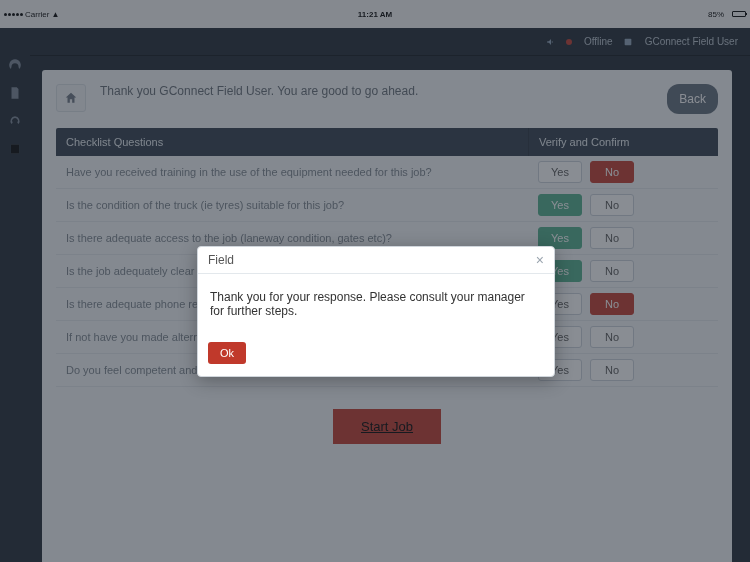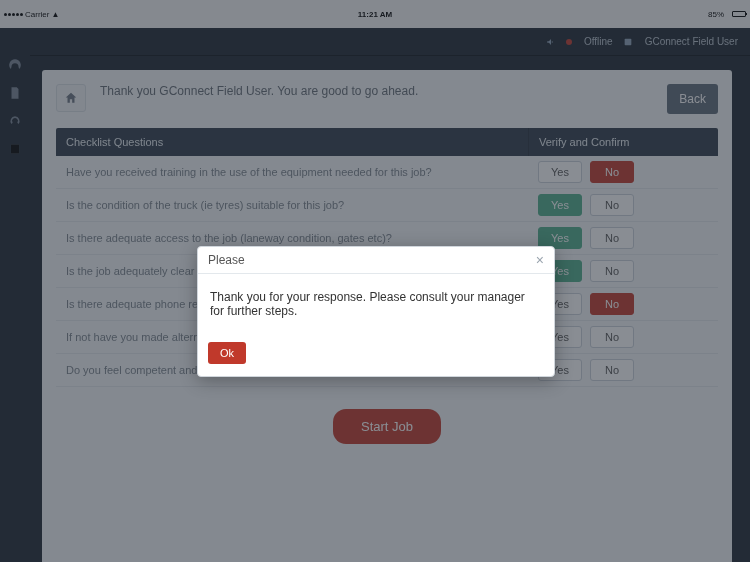--- a/index.html
+++ b/index.html
@@ -32,36 +32,36 @@
   .topbar svg { width: 10px; height: 10px; fill: #8fa2b8; }
 
   
   .content { flex: 1; padding: 14px 18px 14px 12px; }
   .card { background: #f4f6f8; border-radius: 3px; padding: 14px 14px 28px 14px; height: 100%; }
 
   .card-head { display: flex; align-items: flex-start; gap: 14px; margin-bottom: 14px; }
   .home-btn { width: 30px; height: 28px; background: #f0f2f4; border: 1px solid #d7dde3; border-radius: 3px; display:flex; align-items:center; justify-content:center; }
   .home-btn svg { width: 14px; height: 14px; fill: #6a7480; }
   .greet { color: #636b74; font-size: 12px; }
-  .back-btn { margin-left: auto; background: #5e6a78; color: #fff; border-radius: 3px; padding: 8px 12px; font-size: 12px; border:none; }
+  .back-btn { margin-left: auto; background: #5e6a78; color: #fff; border-radius: 12px; padding: 8px 12px; font-size: 12px; border:none; }
 
   
   .tbl-head { display: flex; background: #2f3b49; color: #e6ebf0; font-size: 11px; border-radius: 2px 2px 0 0; }
   .tbl-head .c1 { flex: 1; padding: 8px 10px; }
   .tbl-head .c2 { width: 190px; padding: 8px 10px; border-left: 1px solid #26303c; }
 
   .row { display: flex; border-bottom: 1px solid #e2e7ec; align-items: center; min-height: 33px; }
   .row .q { flex: 1; padding: 8px 10px; color: #7a838c; font-size: 11px; }
   .row .a { width: 190px; padding: 5px 10px; display: flex; gap: 8px; justify-content: flex-start; }
 
   .btn { min-width: 44px; padding: 4px 10px; font-size: 11px; border-radius: 3px; border: 1px solid #c9d1d9; background: #fff; color: #555; text-align:center; }
   .btn.green { background: #4fae8b; border-color: #4fae8b; color: #fff; }
   .btn.red { background: #c0392b; border-color: #c0392b; color: #fff; }
 
-  .start { display: block; margin: 22px auto 0 auto; background: #c0392b; color: #ffffff; border: none; border-radius: 13px; padding: 10px 28px; font-size: 13px; }
+  .start { display: block; margin: 22px auto 0 auto; background: #c0392b; color: #000000; border: none; border-radius: 0; padding: 10px 28px; font-size: 13px; text-decoration: underline; }
 
   
   .overlay { position: absolute; inset: 0; background: rgba(40,48,58,0.55); }
   .modal { position: absolute; left: 197px; top: 246px; width: 358px; background: #fff; border: 1px solid #d0d6dc; border-radius: 4px; box-shadow: 0 4px 18px rgba(0,0,0,.3); }
   .modal-head { padding: 6px 10px; border-bottom: 1px solid #e3e8ec; display: flex; align-items: center; font-size: 12px; color: #555; }
   .modal-head .x { margin-left: auto; color: #9aa4ae; font-size: 14px; line-height: 1; cursor: pointer; }
   .modal-body { padding: 16px 12px; font-size: 12px; color: #333; }
   .modal-foot { padding: 8px 0 12px 10px; }
   .ok { background: #c0392b; color: #fff; border: none; border-radius: 3px; padding: 5px 12px; font-size: 11px; }
 </style>
@@ -194,20 +194,20 @@
 
         <button class="start">Start Job</button>
       </div>
     </div>
   </div>
 </div>
 
 <div class="overlay"></div>
 <div class="modal">
   <div class="modal-head">
-    <span>Please</span>
+    <span>Field</span>
     <span class="x">×</span>
   </div>
   <div class="modal-body">Thank you for your response. Please consult your manager for further steps.</div>
   <div class="modal-foot">
     <button class="ok">Ok</button>
   </div>
 </div>
 
 </body></html>

